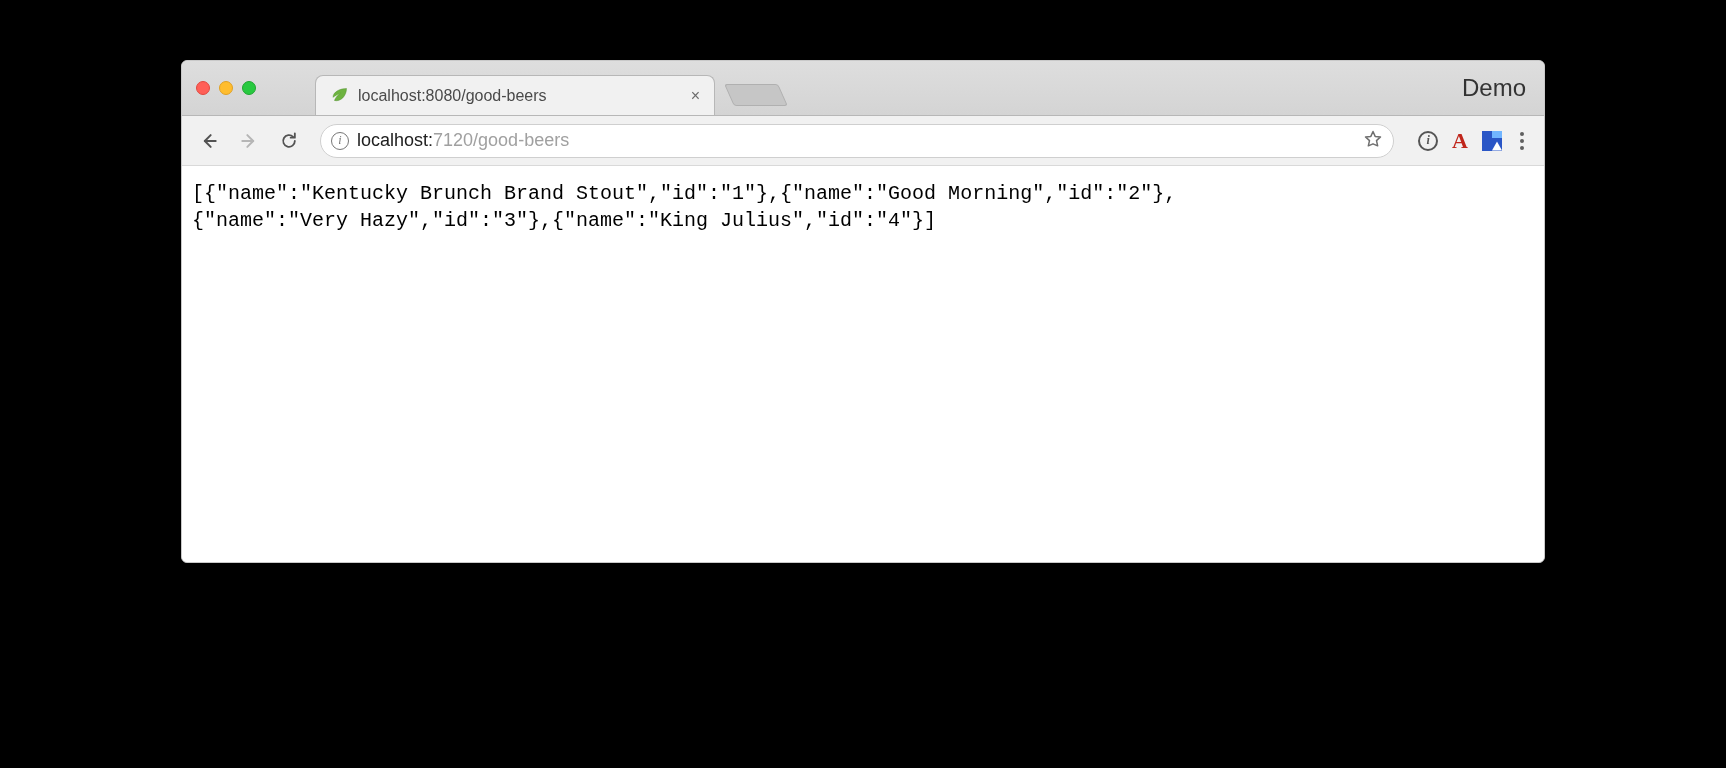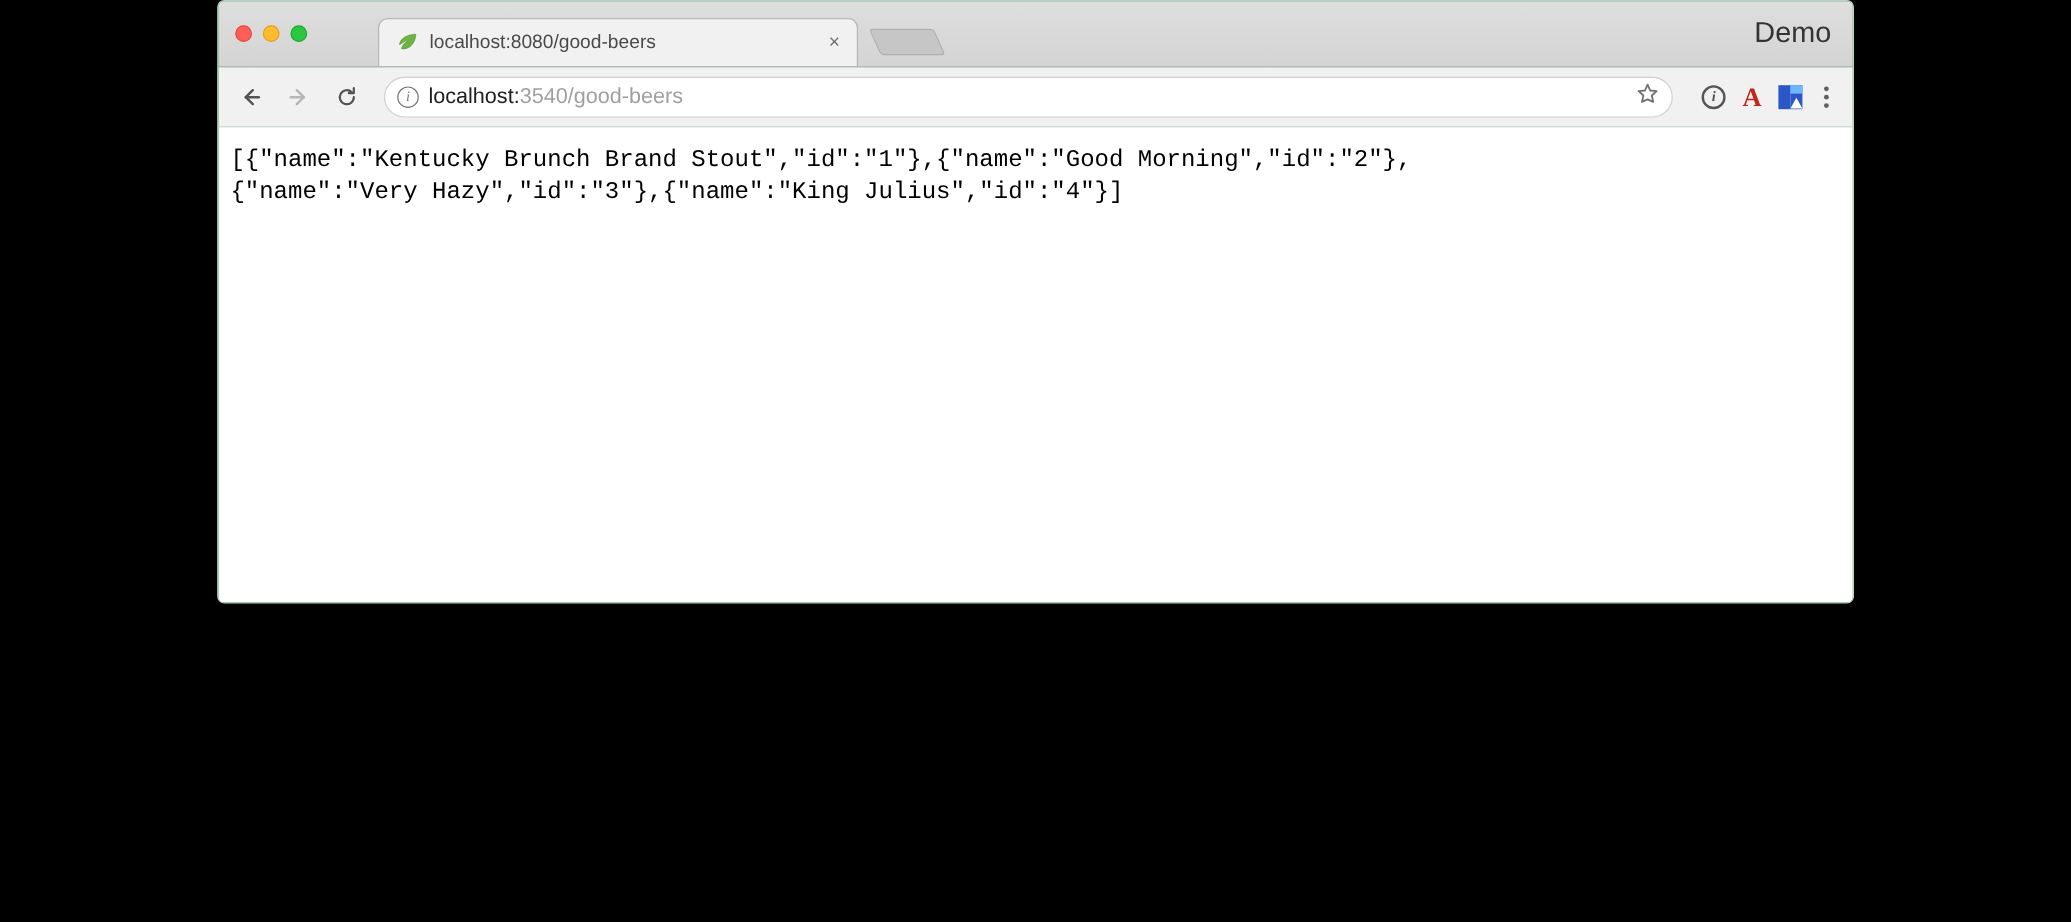--- a/index.html
+++ b/index.html
@@ -9,21 +9,22 @@
     font-family: -apple-system, BlinkMacSystemFont, "Segoe UI", Helvetica, Arial, sans-serif;
     display: flex;
     align-items: flex-start;
     justify-content: center;
     width: 1726px;
     height: 768px;
     overflow: hidden;
   }
   .browser-window {
     width: 1364px;
-    background: #22c55e;
+    margin-top: 60px;
+    background: #e5e5e5;
     border-radius: 6px;
     box-shadow: 0 20px 50px rgba(0,0,0,0.5);
     overflow: hidden;
     border: 1px solid #c9c9c9;
   }
   
   .tabstrip {
     height: 55px;
     background: linear-gradient(#dedede, #d4d4d4);
     position: relative;
@@ -241,21 +242,21 @@
     <div class="nav-btn">
       <svg viewBox="0 0 24 24">
           <path d="M19 12a7 7 0 1 1-2.05-4.95" fill="none" stroke="currentColor" stroke-width="2.2" stroke-linecap="round"></path>
           <path d="M19 3v5h-5" fill="none" stroke="currentColor" stroke-width="2.2" stroke-linecap="round" stroke-linejoin="round"></path>
         </svg>
     </div>
 
     <div class="omnibox">
       <span class="security-icon">i</span>
       <span class="url-text">
-        <span>localhost:</span><span class="muted">3540/good-beers</span>
+        <span>localhost:</span><span class="muted">7120/good-beers</span>
       </span>
       <span class="omnibox-spacer"></span>
       <span class="star-icon">
         <svg viewBox="0 0 24 24" width="20" height="20">
             <path d="M12 3l2.6 5.9 6.4.6-4.8 4.4 1.4 6.3L12 17.8 6.4 20.2l1.4-6.3L3 9.5l6.4-.6L12 3z" fill="none" stroke="currentColor" stroke-width="1.8" stroke-linejoin="round"></path>
           </svg>
       </span>
     </div>
 
     <div class="toolbar-right">

